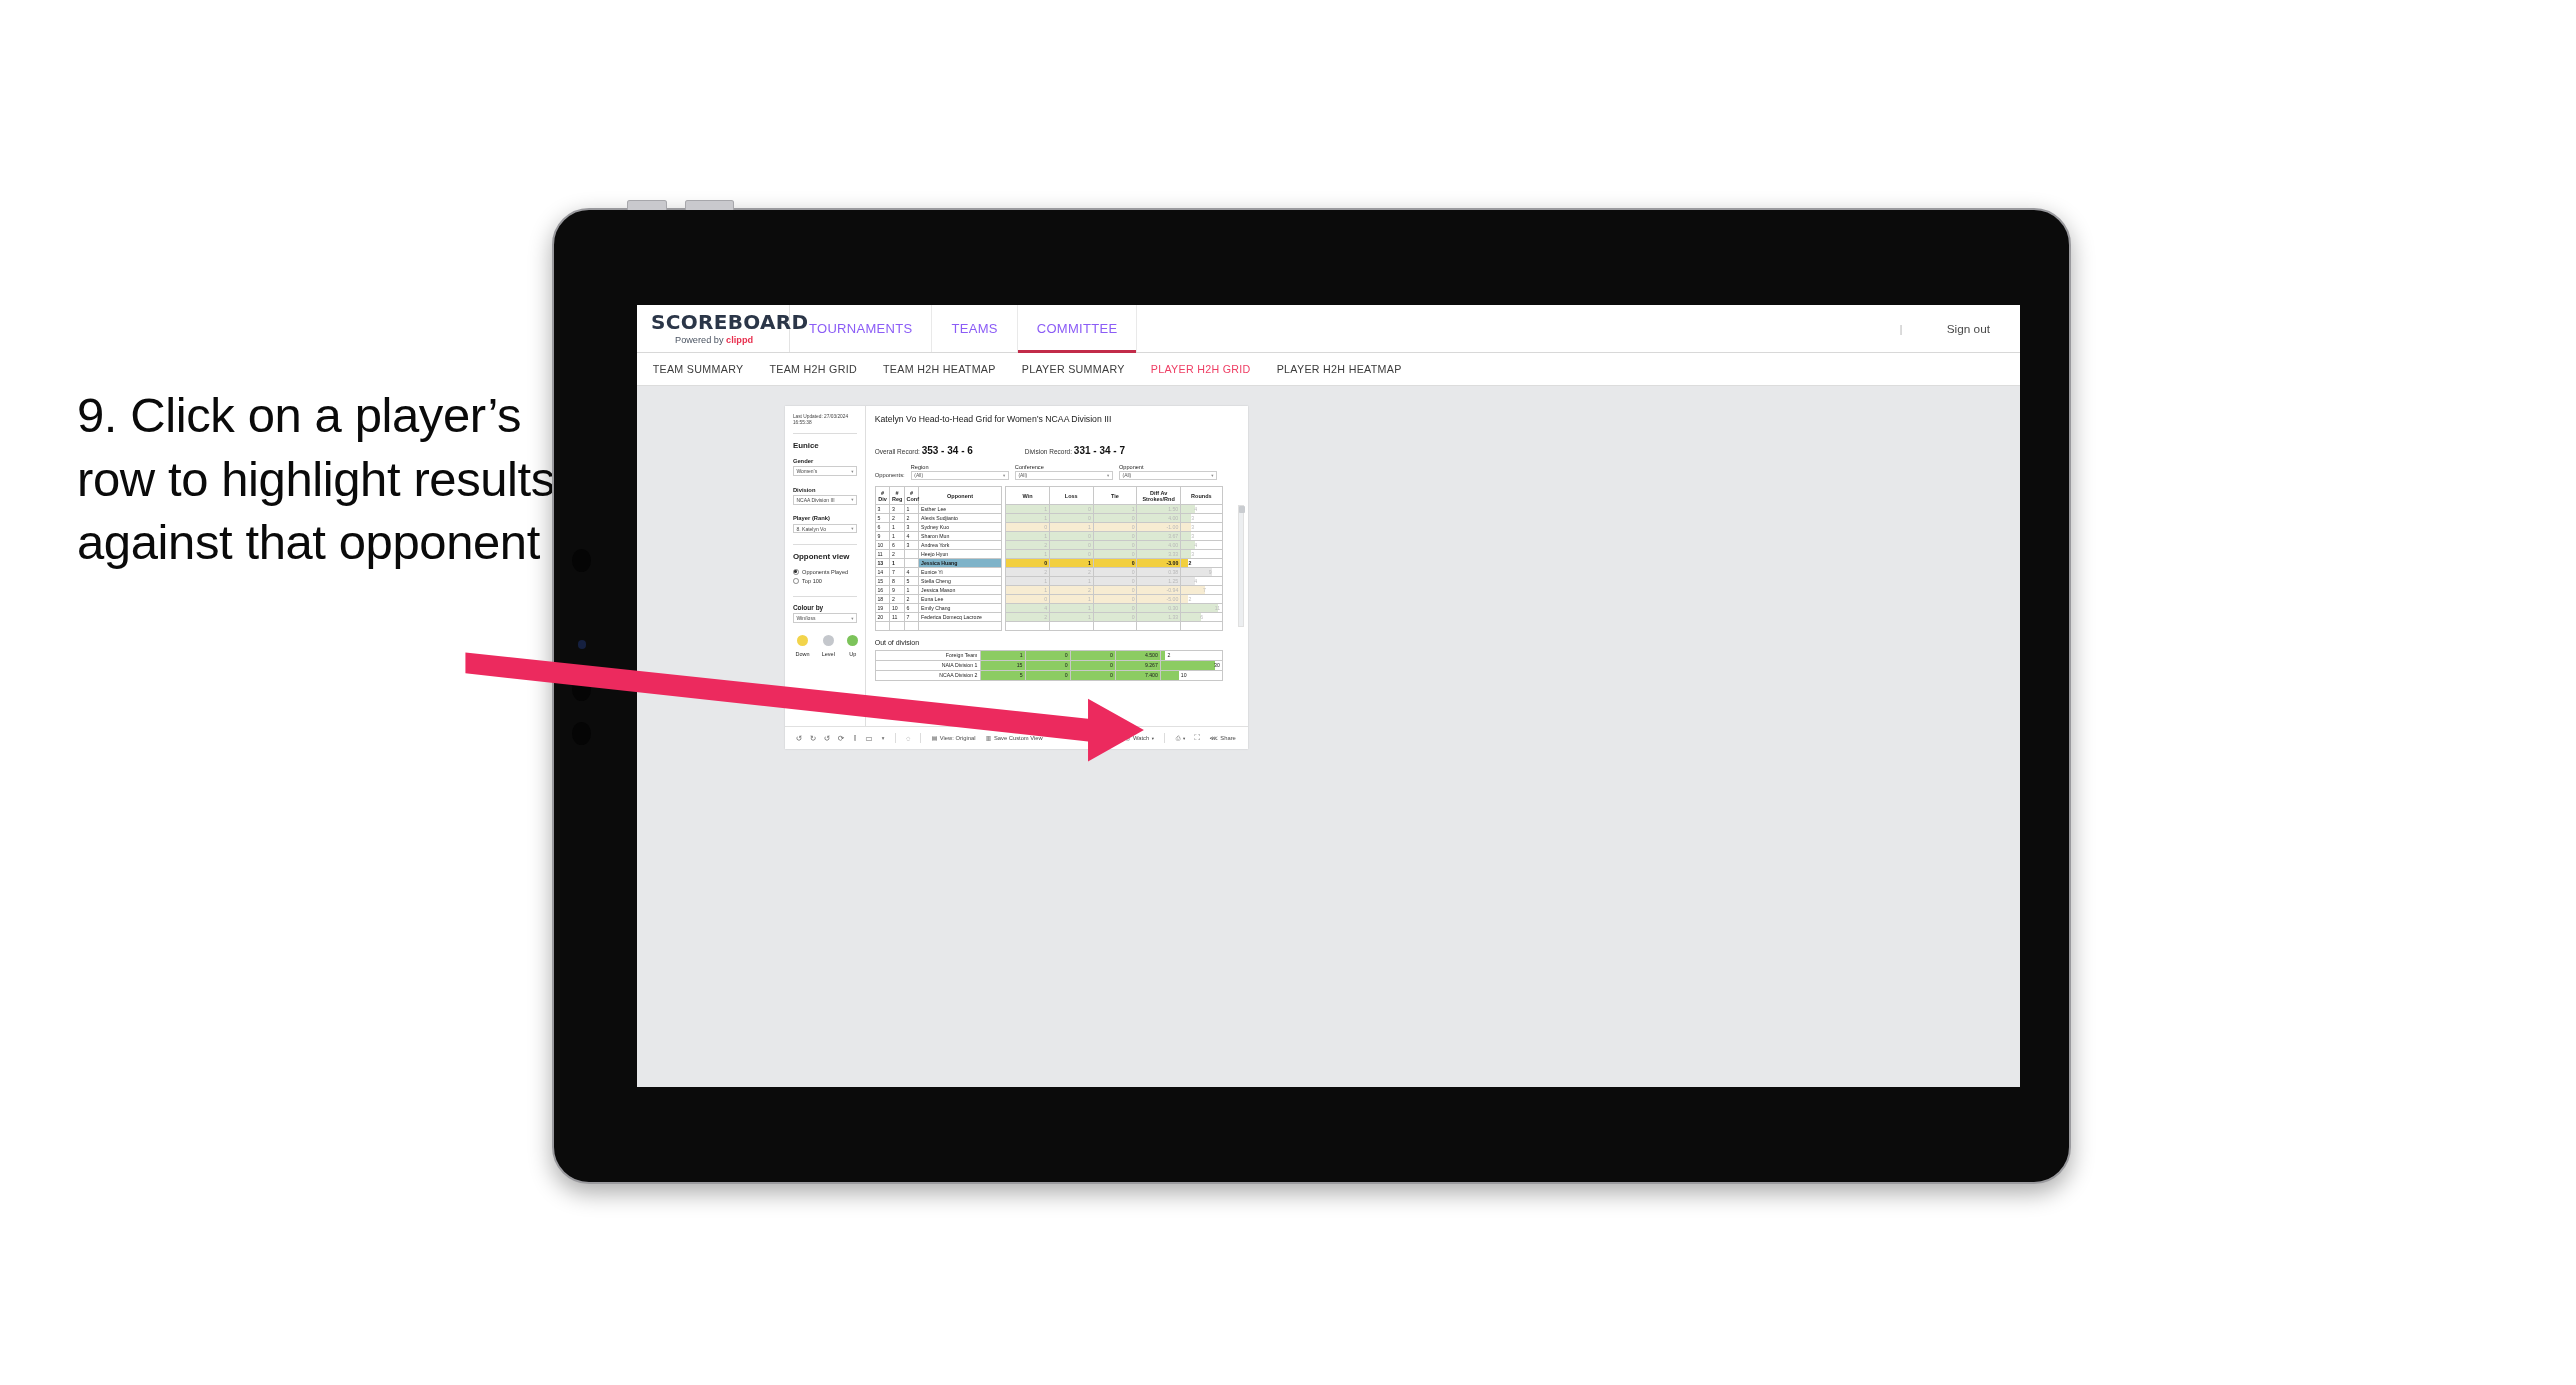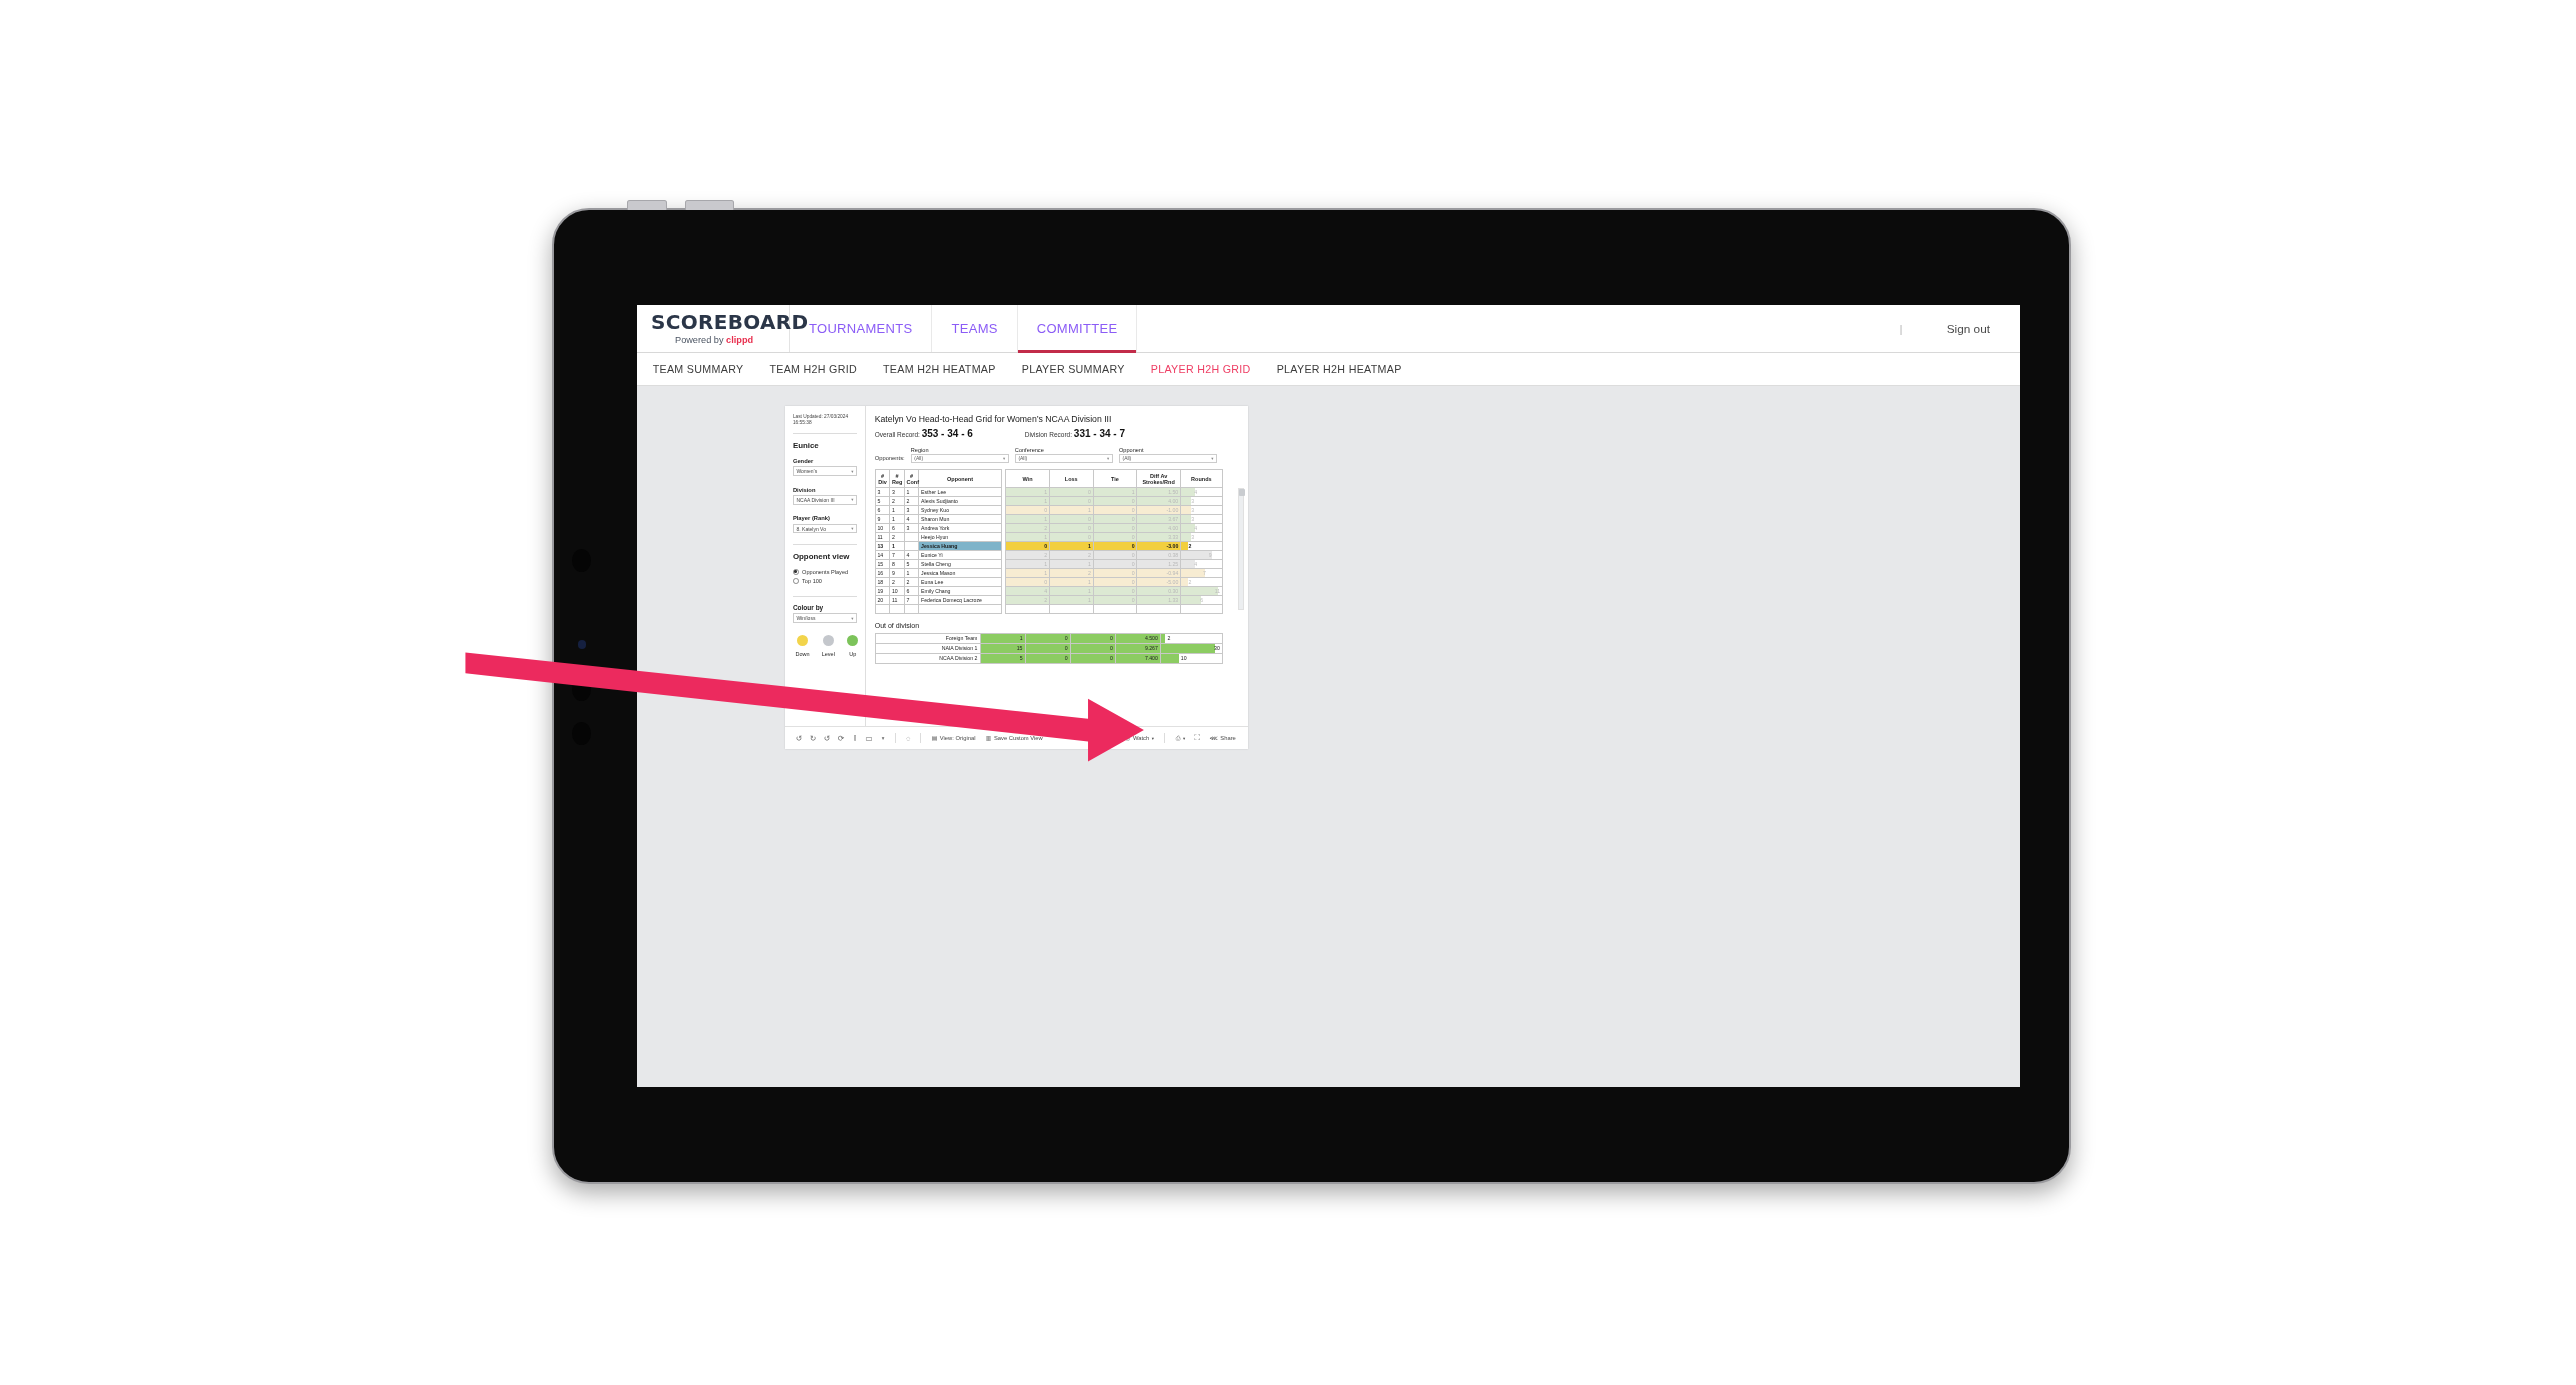--- a/index.html
+++ b/index.html
@@ -136,21 +136,21 @@
     display:inline-flex; align-items:center; justify-content:center; flex:none; background:#fff;
   }
   .radio.on::after { content:""; width:2.6px; height:2.6px; border-radius:50%; background:#333; }
   .legend { display:flex; gap:12.2px; margin-top:12.2px; padding-left:2.6px; }
   .lg { text-align:center; }
   .dot { width:11.4px; height:11.4px; border-radius:50%; margin:0 auto 4.4px auto; }
   .lg-t { font-size:5.5px; color:#222; }
 
   
   .main { flex:1; padding:7.9px 8.7px 0 8.7px; min-width:0; }
-  .viz-title { font-size:8.7px; color:#1a1a1a; font-weight:500; margin-bottom:4px; }
+  .viz-title { font-size:8.7px; color:#1a1a1a; font-weight:500; margin-bottom:21px; }
   .records { display:flex; font-size:6.5px; color:#333; margin-bottom:7.9px; }
   .records .rec1 { width:150px; }
   .records b { font-size:10px; color:#111; }
 
   .filters { display:flex; align-items:flex-end; gap:6.1px; margin-bottom:6.1px; }
   .fl-prefix { font-size:5.8px; color:#333; padding-bottom:1.7px; }
   .fl { }
   .fl-cap { font-size:5.6px; color:#222; margin-bottom:1.7px; }
   .fl-sel {
     width:98px; height:8.7px; border:0.9px solid #ccc; background:#fff;
@@ -197,20 +197,21 @@
   .tb-ico { width:14px; text-align:center; font-size:7.9px; color:#6b6b6b; cursor:pointer; }
   .tb-div { width:0.9px; height:10.5px; background:#dcdcdc; margin:0 5.2px; }
   .tb-btn { display:flex; align-items:center; gap:2.6px; padding:0 5.2px; cursor:pointer; color:#4a4a4a; }
   .tb-right { margin-left:auto; display:flex; align-items:center; }
 </style>
 </head>
 <body>
 
 <div id="stage">
 
+  <div class="caption">9. Click on a player’s row to highlight results against that opponent</div>
 
   <div class="device">
     <div class="dev-btn b1"></div>
     <div class="dev-btn b2"></div>
     <div class="dev-dot d1"></div>
     <div class="dev-dot d2"></div>
     <div class="dev-dot d3"></div>
     <div class="dev-dot d4"></div>
   </div>
 

